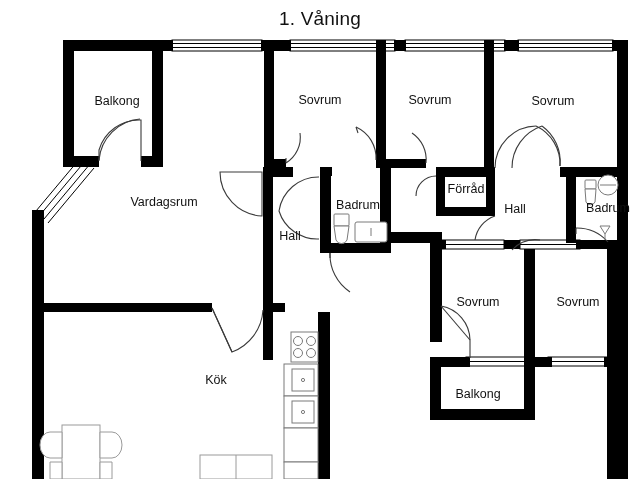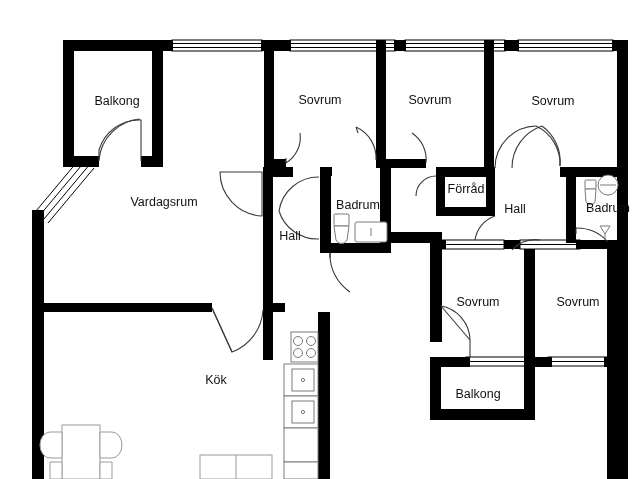--- a/index.html
+++ b/index.html
@@ -43,20 +43,21 @@
     fill: #111111;
     text-anchor: middle;
     dominant-baseline: middle;
   }
 </style>
 </head>
 <body>
 
 <div id="page">
 
+  <div id="plan-title">1. Våning</div>
 
   <svg id="floorplan" width="640" height="479" viewBox="0 0 640 479">
 
     <g>
 
       <g>
         <rect class="winfill" x="172" y="40" width="90" height="11"></rect>
         <line class="winline" x1="172" y1="43.5" x2="262" y2="43.5"></line>
         <line class="winline" x1="172" y1="47.5" x2="262" y2="47.5"></line>
       </g>

